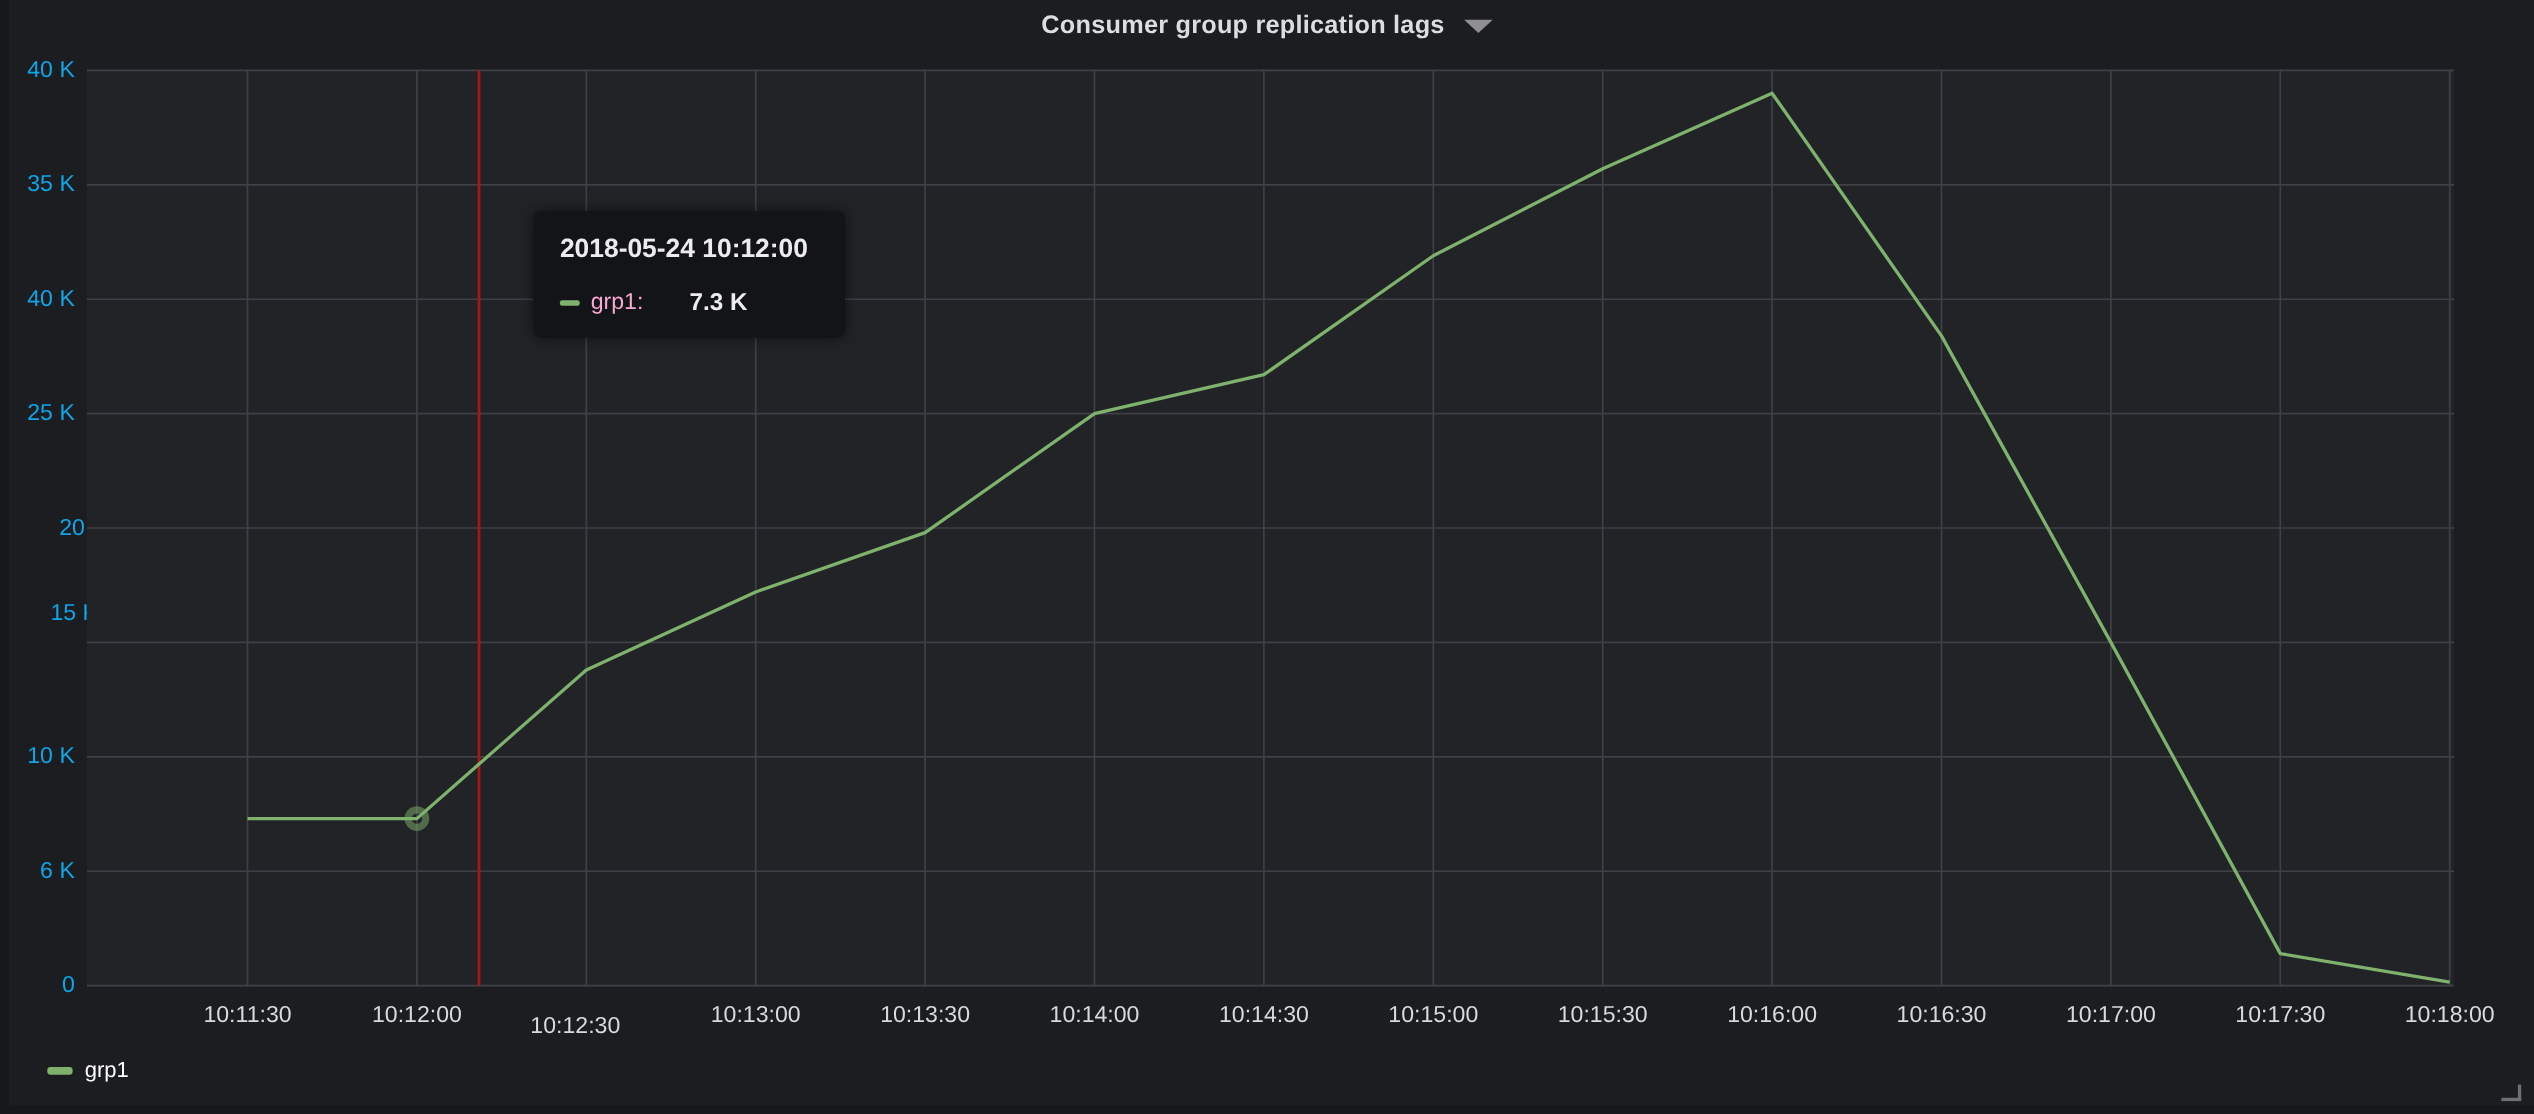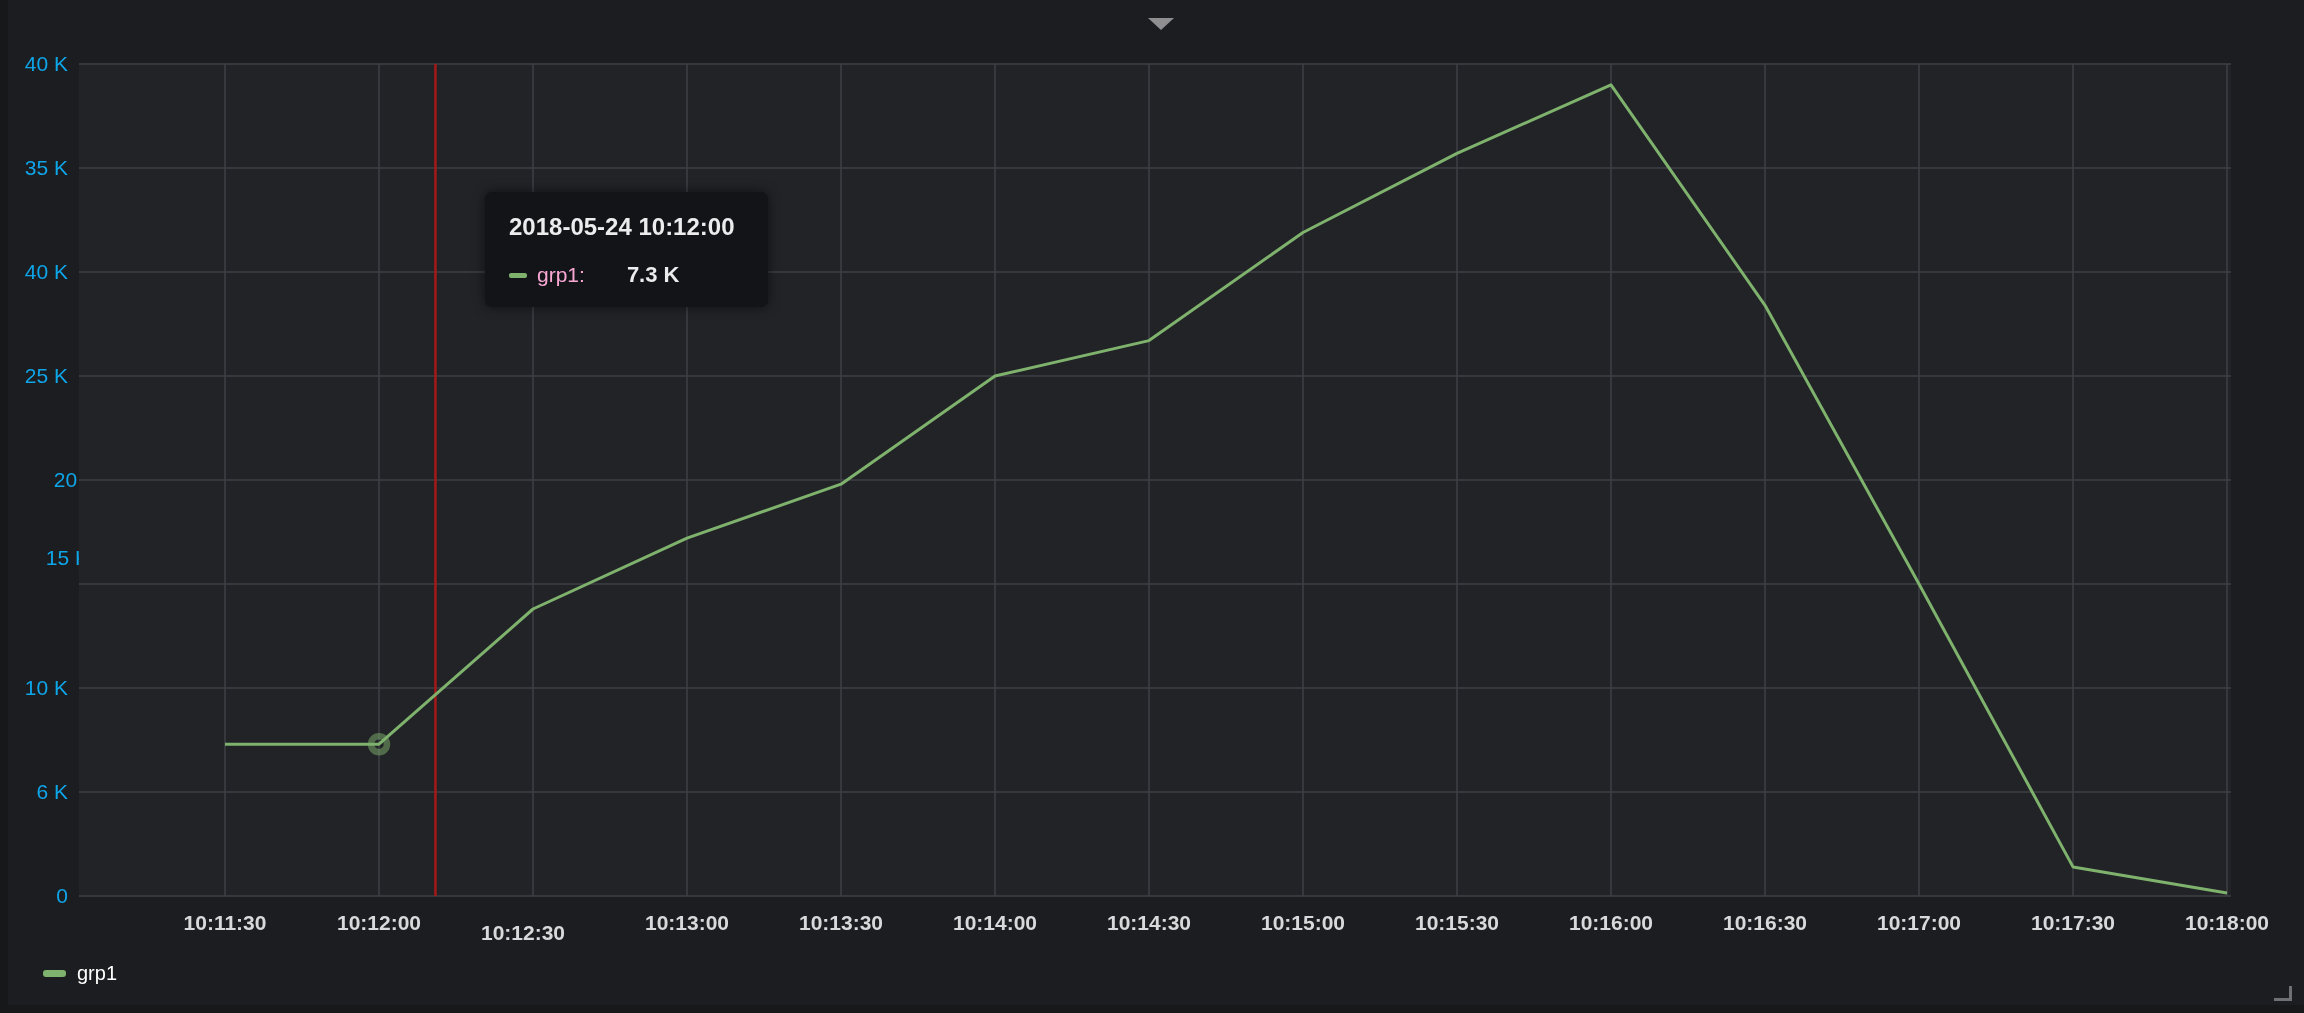--- a/index.html
+++ b/index.html
@@ -7,41 +7,42 @@
   #panel{position:absolute;left:8px;top:0;width:2296px;height:1005px;background:#1c1d20;}
   #titlebar{position:absolute;left:0;top:0;width:2304px;height:44px;display:flex;
     align-items:center;justify-content:center;z-index:3;}
   #titlebar .title{color:#dcdde0;font-size:23px;font-weight:bold;letter-spacing:.2px;cursor:pointer;}
   .caret{width:0;height:0;border-left:13px solid transparent;border-right:13px solid transparent;
     border-top:12px solid #8f8f92;margin-left:18px;margin-top:4px;cursor:pointer;}
   #chart-svg{position:absolute;left:0;top:0;z-index:1;}
   .y-tick{position:absolute;left:0;width:68px;text-align:right;color:#0ea5e9;font-size:21px;
     line-height:22px;}
   .x-tick{position:absolute;width:140px;text-align:center;color:#d8d9da;font-size:21px;
-    line-height:22px;top:912px;font-weight:bold;}
+    line-height:22px;top:912px;}
   #legend{position:absolute;left:43px;top:962px;display:flex;align-items:center;z-index:3;cursor:pointer;}
   .legend-dash{width:23px;height:7px;border-radius:3px;background:#7eb26d;margin-right:11px;}
   #legend .legend-label{color:#ffffff;font-size:20px;}
   #tooltip{position:absolute;left:485px;top:192px;width:283px;height:115px;box-sizing:border-box;
     background:#131417;border-radius:7px;z-index:5;padding:21px 24px;
     box-shadow:0 0 12px rgba(0,0,0,.55);}
   .tt-time{color:#ececee;font-size:24px;font-weight:bold;white-space:nowrap;}
   .tt-row{display:flex;align-items:center;margin-top:21px;}
   .tt-dash{width:18px;height:5px;border-radius:2px;background:#7eb26d;margin-right:10px;}
   .tt-label{color:#f9a8d4;font-size:21px;}
   .tt-value{color:#ececee;font-size:22px;font-weight:bold;margin-left:42px;}
   #resize-handle{position:absolute;right:12px;bottom:12px;width:15px;height:12px;
     border-right:3px solid #6f7073;border-bottom:3px solid #6f7073;cursor:nwse-resize;z-index:3;}
 </style>
 </head>
 <body>
 
 <div id="panel"></div>
 
 <div id="titlebar">
+  <span class="title">Consumer group replication lags</span>
   <span class="caret"></span>
 </div>
 
 <svg id="chart-svg" width="2304" height="1013">
     <rect x="79" y="64" width="2152" height="833" fill="#222327"></rect>
     <line x1="79" y1="896" x2="2231" y2="896" stroke="#3f4147" stroke-width="1.5"></line>
     <line x1="79" y1="792" x2="2231" y2="792" stroke="#3f4147" stroke-width="1.5"></line>
     <line x1="79" y1="688" x2="2231" y2="688" stroke="#3f4147" stroke-width="1.5"></line>
     <line x1="79" y1="584" x2="2231" y2="584" stroke="#3f4147" stroke-width="1.5"></line>
     <line x1="79" y1="480" x2="2231" y2="480" stroke="#3f4147" stroke-width="1.5"></line>

